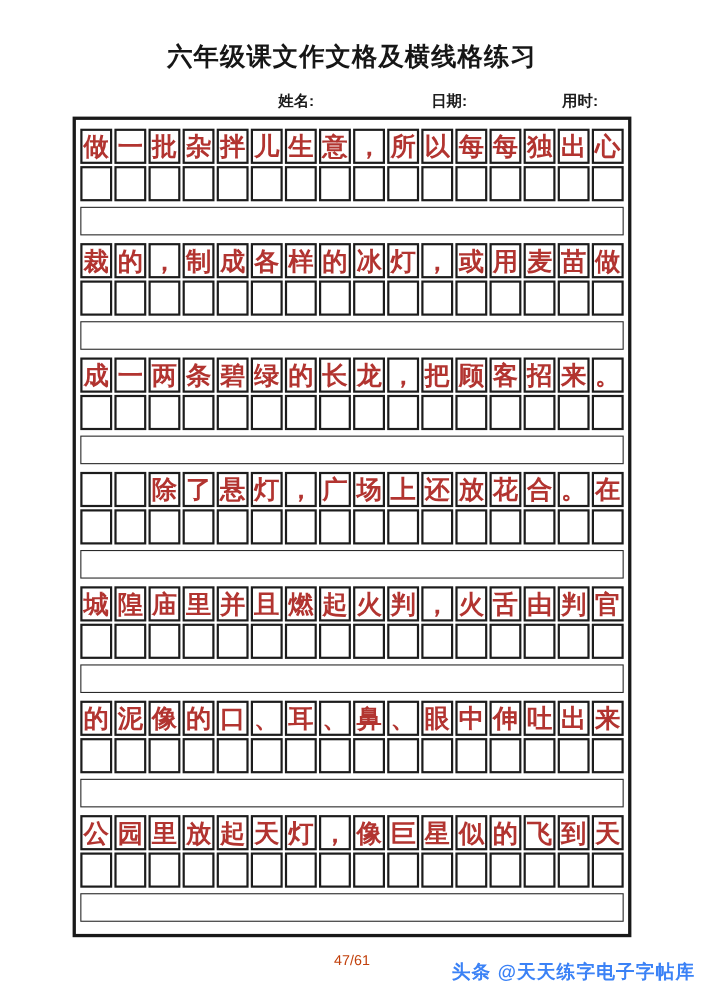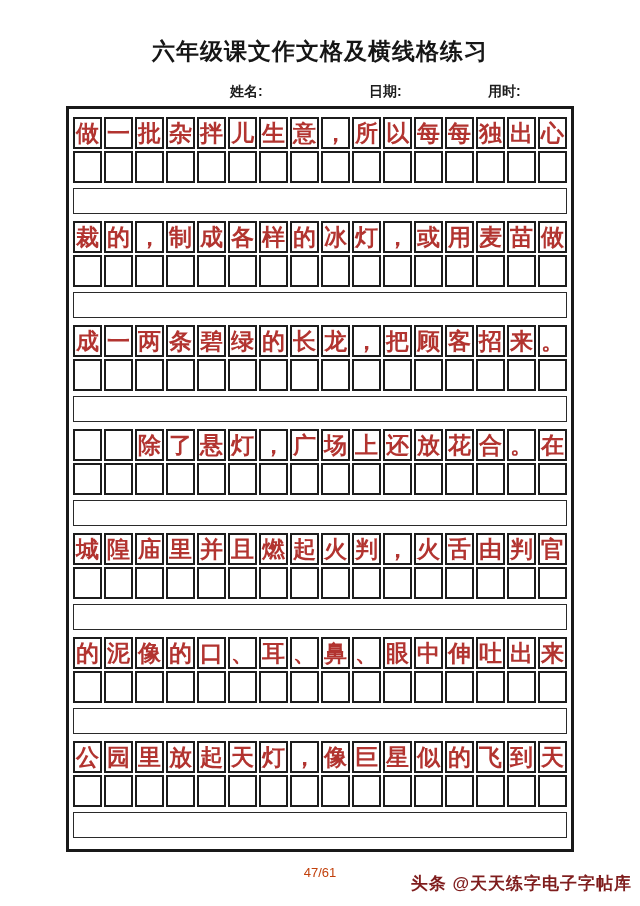--- a/index.html
+++ b/index.html
@@ -17,21 +17,21 @@
 
   .fields {
     position: relative;
     width: 508px;
     margin: 16px auto 5px auto;
     height: 18px;
     font-size: 14px;
     color: #1c1c1c;
     font-weight: bold;
   }
-  .fields span { position: absolute; top: 0; }
+  .fields span { position: absolute; top: 0; margin-left: 23px; }
   .field-name { left: 164px; }
   .field-date { left: 303px; }
   .field-time { left: 422px; }
 
   .frame {
     width: 508px;
     height: 746px;
     margin: 0 auto;
     border: 3px solid #191919;
     padding: 8px 4px 0 4px;
@@ -78,21 +78,21 @@
     font-size: 13px;
     color: #c2410c;
   }
 
   .watermark {
     position: absolute;
     right: 8px;
     top: 872px;
     font-size: 17px;
     font-weight: bold;
-    color: #7f1d1d;
+    color: #3b82f6;
     letter-spacing: 1px;
     text-shadow: 1px 1px 0 #ffffff;
   }
 </style>
 </head>
 <body>
 
 <div class="title">六年级课文作文格及横线格练习</div>
 
 <div class="fields">

